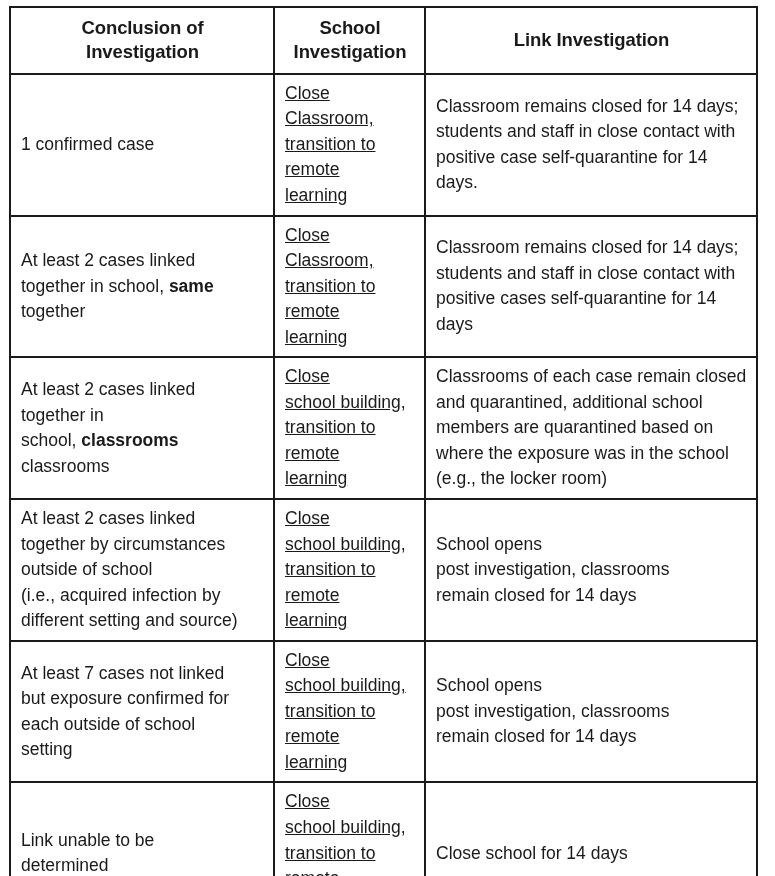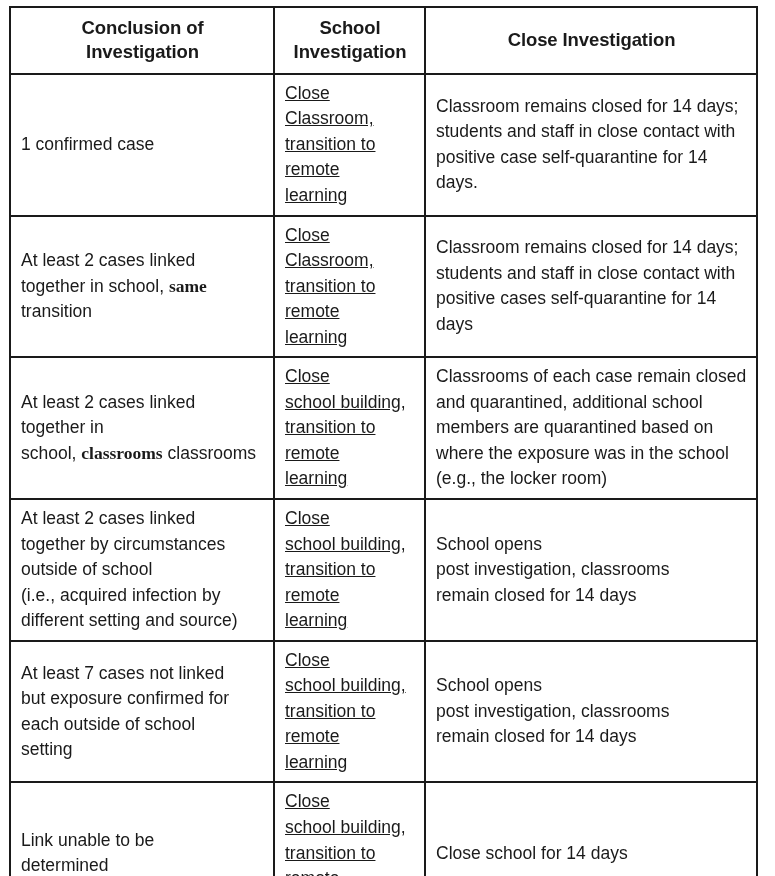--- a/index.html
+++ b/index.html
@@ -66,55 +66,55 @@
   }
   td.cell-conclusion {
     vertical-align: middle;
   }
   td.cell-post {
     vertical-align: middle;
   }
 
   .nowrap-lines { white-space: pre-line; }
 
-  b.emph { font-weight: bold; font-family: Liberation Serif, serif; }
+  b.emph { font-weight: bold; }
 </style>
 </head>
 <body>
 
 <div class="table-wrap">
   <table class="covid-table">
     <colgroup>
       <col class="col-conclusion">
       <col class="col-during">
       <col class="col-post">
     </colgroup>
     <thead>
       <tr>
         <th class="nowrap-lines">Conclusion of
 Investigation</th>
         <th class="nowrap-lines">School
 Investigation</th>
-        <th class="nowrap-lines">Close Investigation</th>
+        <th class="nowrap-lines">Link Investigation</th>
       </tr>
     </thead>
     <tbody>
 
       <tr>
         <td class="cell-conclusion"><span class="nowrap-lines">1 confirmed case</span><b class="emph"></b><span class="nowrap-lines"></span></td>
         <td class="cell-during nowrap-lines">Close
 Classroom,
 transition to
 remote
 learning</td>
         <td class="cell-post nowrap-lines">Classroom remains closed for 14 days; students and staff in close contact with positive case self-quarantine for 14 days.</td>
       </tr>
 
       <tr>
-        <td class="cell-conclusion"><span class="nowrap-lines">At least 2 cases linked together in school, </span><b class="emph">same</b><span class="nowrap-lines"> transition</span></td>
+        <td class="cell-conclusion"><span class="nowrap-lines">At least 2 cases linked together in school, </span><b class="emph">same</b><span class="nowrap-lines"> together</span></td>
         <td class="cell-during nowrap-lines">Close
 Classroom,
 transition to
 remote
 learning</td>
         <td class="cell-post nowrap-lines">Classroom remains closed for 14 days; students and staff in close contact with positive cases self-quarantine for 14 days</td>
       </tr>
 
       <tr>
         <td class="cell-conclusion"><span class="nowrap-lines">At least 2 cases linked

